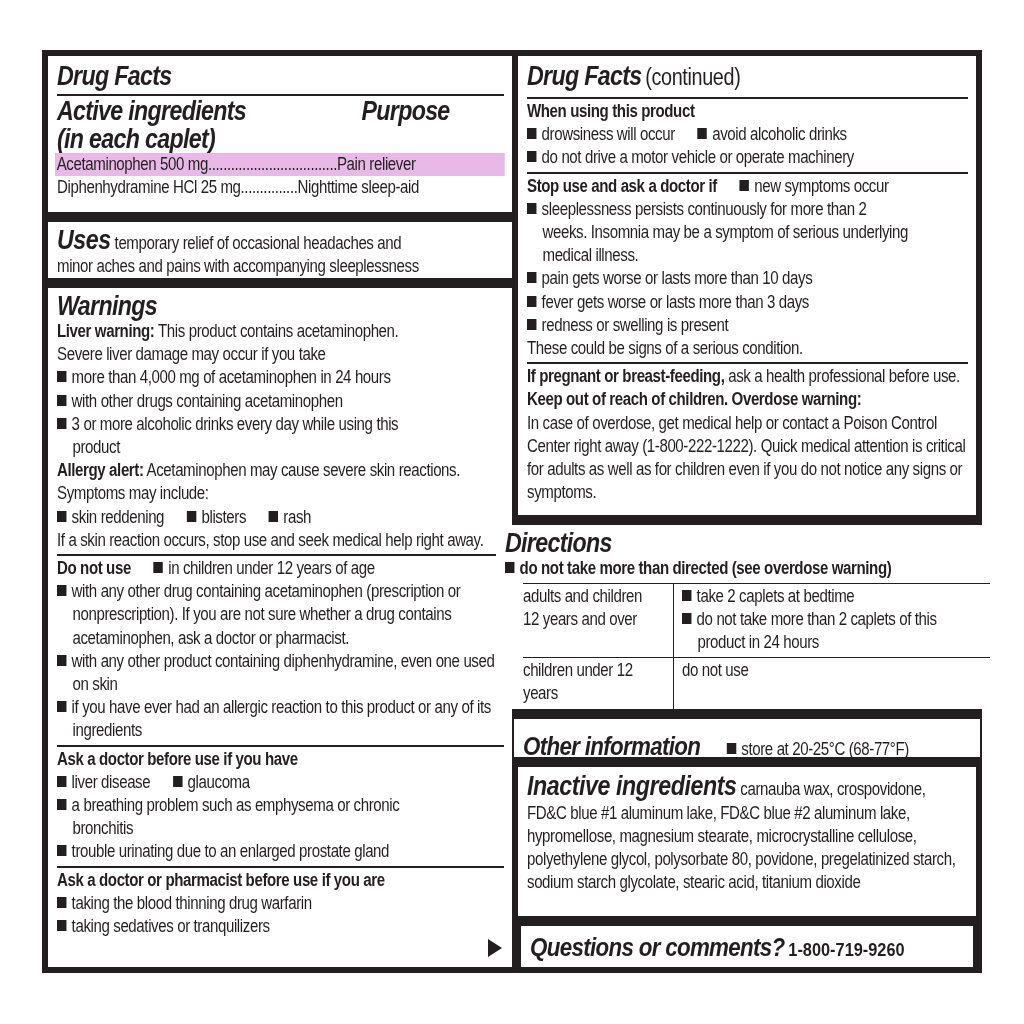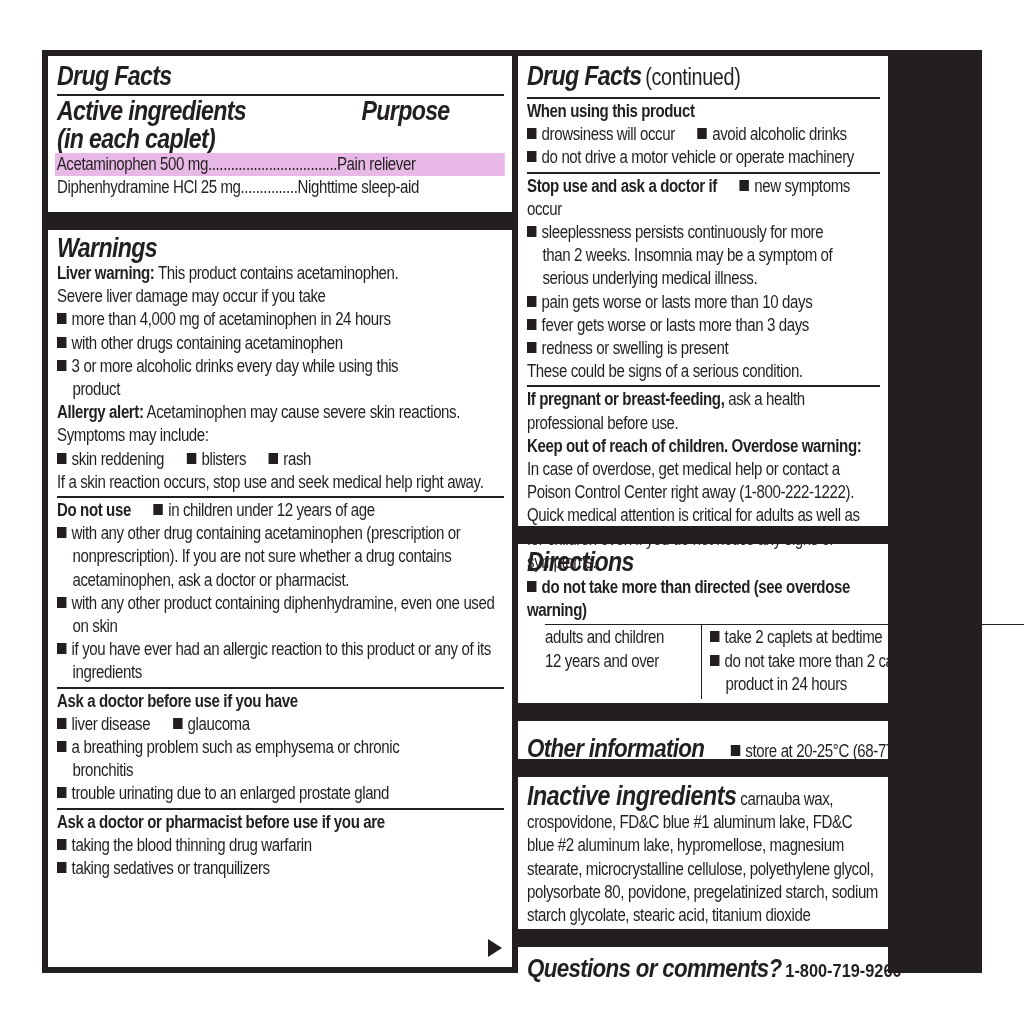--- a/index.html
+++ b/index.html
@@ -1,37 +1,37 @@
 <!DOCTYPE html>
 <html><head>
 <meta charset="utf-8">
 <style>
   html, body { margin: 0; padding: 0; background: #ffffff; }
   body { width: 1024px; height: 1024px; position: relative; overflow: hidden;
          font-family: "Liberation Sans", sans-serif; color: #231f20; }
   .frame { position: absolute; left: 42px; top: 50px; width: 940px; height: 923px;
            background: #231f20; }
-  .col { position: absolute; top: 6px; bottom: 6px; display: flex; flex-direction: column; gap: 18px; }
+  .col { position: absolute; top: 6px; bottom: 6px; display: flex; flex-direction: column; gap: 10px; }
   .col.left { left: 6px; width: 464px; }
-  .col.right { left: 476px; width: 370px; }
+  .col.right { left: 476px; width: 458px; align-items: center; }
   .box { background: #ffffff; padding: 4px 8px 4px 9px; box-sizing: border-box; }
   .t { font-size: 17.5px; line-height: 23.2px; letter-spacing: -0.45px; transform: scaleX(0.86); transform-origin: left top; width: 116%; }
   .h-big { font-weight: bold; font-style: italic; font-size: 27px; line-height: 32px; letter-spacing: -0.8px; transform: scaleX(0.86); transform-origin: left top; width: 116%; }
   .h-mid { font-weight: bold; font-style: italic; font-size: 25px; line-height: 30px; letter-spacing: -0.6px; }
   .b { font-weight: bold; }
   .rule { border-top: 2px solid #231f20; margin: 2px 0 1px 0; }
   .sq { display: inline-block; width: 11px; height: 11px; background: #231f20; margin-right: 6px; vertical-align: 1px; }
   .li { padding-left: 18px; text-indent: -18px; }
   .sp { display: inline-block; width: 22px; }
   .row { display: flex; justify-content: space-between; }
   .hl { background: #e8b9e6; margin: 0 -2px; padding: 0 2px; }
   .arrow { position: absolute; right: 10px; bottom: 10px; width: 0; height: 0;
            border-top: 9px solid transparent; border-bottom: 9px solid transparent; border-left: 14px solid #231f20; }
   table.dir { border-collapse: collapse; margin-left: 18px; width: calc(100% - 18px); }
-  table.dir td { vertical-align: top; padding: 1px 6px 3px 8px; }
+  table.dir td { vertical-align: top; padding: 1px 0 3px 8px; }
   table.dir tr + tr td { border-top: 1.5px solid #231f20; }
   table.dir td:first-child { border-right: 1.5px solid #231f20; width: 148px; padding-left: 0; }
   table.dir { border-top: 1.5px solid #231f20; }
 </style>
 </head>
 <body>
 
 <div class="frame">
 
   <div class="col left">
@@ -45,20 +45,27 @@
       </div>
       <div class="h-big" style="line-height:28px;">(in each caplet)</div>
       <div class="t hl" style="width:calc(116% + 0px);">
         <span>Acetaminophen 500 mg</span><span>..................................</span><span>Pain reliever</span>
       </div>
       <div class="t">
         <span>Diphenhydramine HCl 25 mg</span><span>...............</span><span>Nighttime sleep-aid</span>
       </div>
     </div>
 
+    <div class="box" style="height:56px; padding-top:3px;">
+      <div class="t">
+        <span class="h-mid" style="font-size:27px; letter-spacing:-0.5px;">Uses</span>
+        <span>temporary relief of occasional headaches and</span>
+      </div>
+      <div class="t">minor aches and pains with accompanying sleeplessness</div>
+    </div>
 
     <div class="box" style="flex:1; position:relative;">
       <div class="h-big" style="line-height:28px;">Warnings</div>
       <div class="t">
         <span class="b">Liver warning:</span>
         <span>This product contains acetaminophen.</span>
       </div>
       <div class="t">Severe liver damage may occur if you take</div>
       <div class="t li"><span class="sq"></span><span>more than 4,000 mg of acetaminophen in 24 hours</span></div>
       <div class="t li"><span class="sq"></span><span>with other drugs containing acetaminophen</span></div>
@@ -144,20 +151,28 @@
         <tbody>
             <tr>
           <td>
             <div class="t" style="width:150px;">adults and children 12 years and over</div>
           </td>
           <td>
             <div class="t li" style="width:270px;"><span class="sq"></span><span>take 2 caplets at bedtime</span></div>
             <div class="t li" style="width:290px;"><span class="sq"></span><span>do not take more than 2 caplets of this product in 24 hours</span></div>
           </td>
         </tr>
+        <tr>
+          <td>
+            <div class="t" style="width:140px;">children under 12 years</div>
+          </td>
+          <td>
+            <div class="t">do not use</div>
+          </td>
+        </tr>
       </tbody>
         </table>
     </div>
 
     <div class="box" style="height:38px; padding-top:11px;">
       <div style="transform:scaleX(0.86); transform-origin:left top; width:116%; white-space:nowrap;">
         <span class="h-big" style="display:inline; transform:none; font-size:26px;">Other information</span>
         <span class="sp"></span>
         <span class="sq"></span><span style="font-size:17.5px; letter-spacing:-0.45px;">store at 20-25°C (68-77°F)</span>
       </div>

